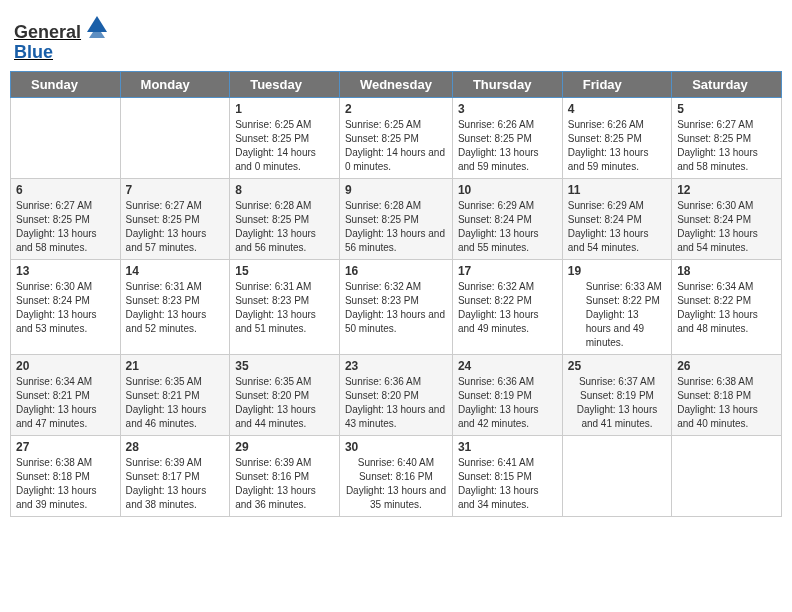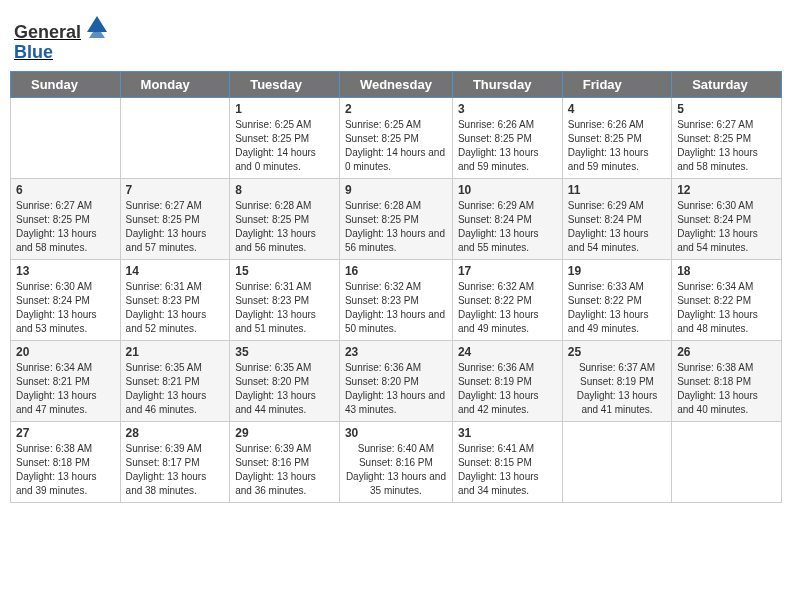--- a/index.html
+++ b/index.html
@@ -223,21 +223,21 @@
 Daylight: 13 hours and 50 minutes.</div>
         </td>
         <td>
           <span class="day-num">17</span>
           <div class="day-info" style="white-space: pre-line;">Sunrise: 6:32 AM
 Sunset: 8:22 PM
 Daylight: 13 hours and 49 minutes.</div>
         </td>
         <td>
           <span class="day-num">19</span>
-          <div class="day-info" style="white-space: pre-line;">Sunrise: 6:33 AM
+          <div class="day-info" style="white-space: pre-line; margin-left: 18px;">Sunrise: 6:33 AM
 Sunset: 8:22 PM
 Daylight: 13 hours and 49 minutes.</div>
         </td>
         <td>
           <span class="day-num">18</span>
           <div class="day-info" style="white-space: pre-line;">Sunrise: 6:34 AM
 Sunset: 8:22 PM
 Daylight: 13 hours and 48 minutes.</div>
         </td>
       </tr>

